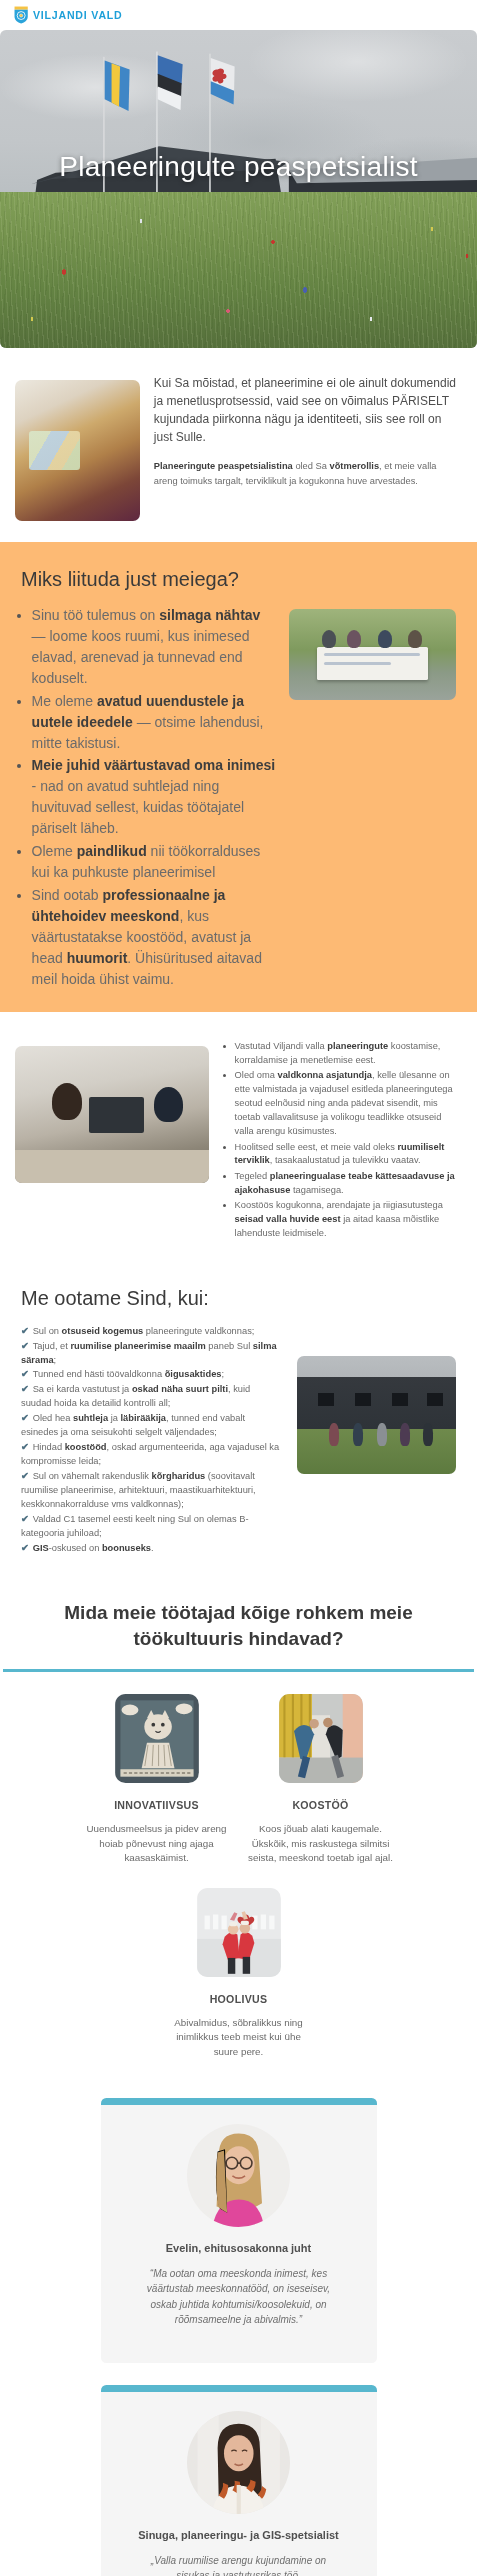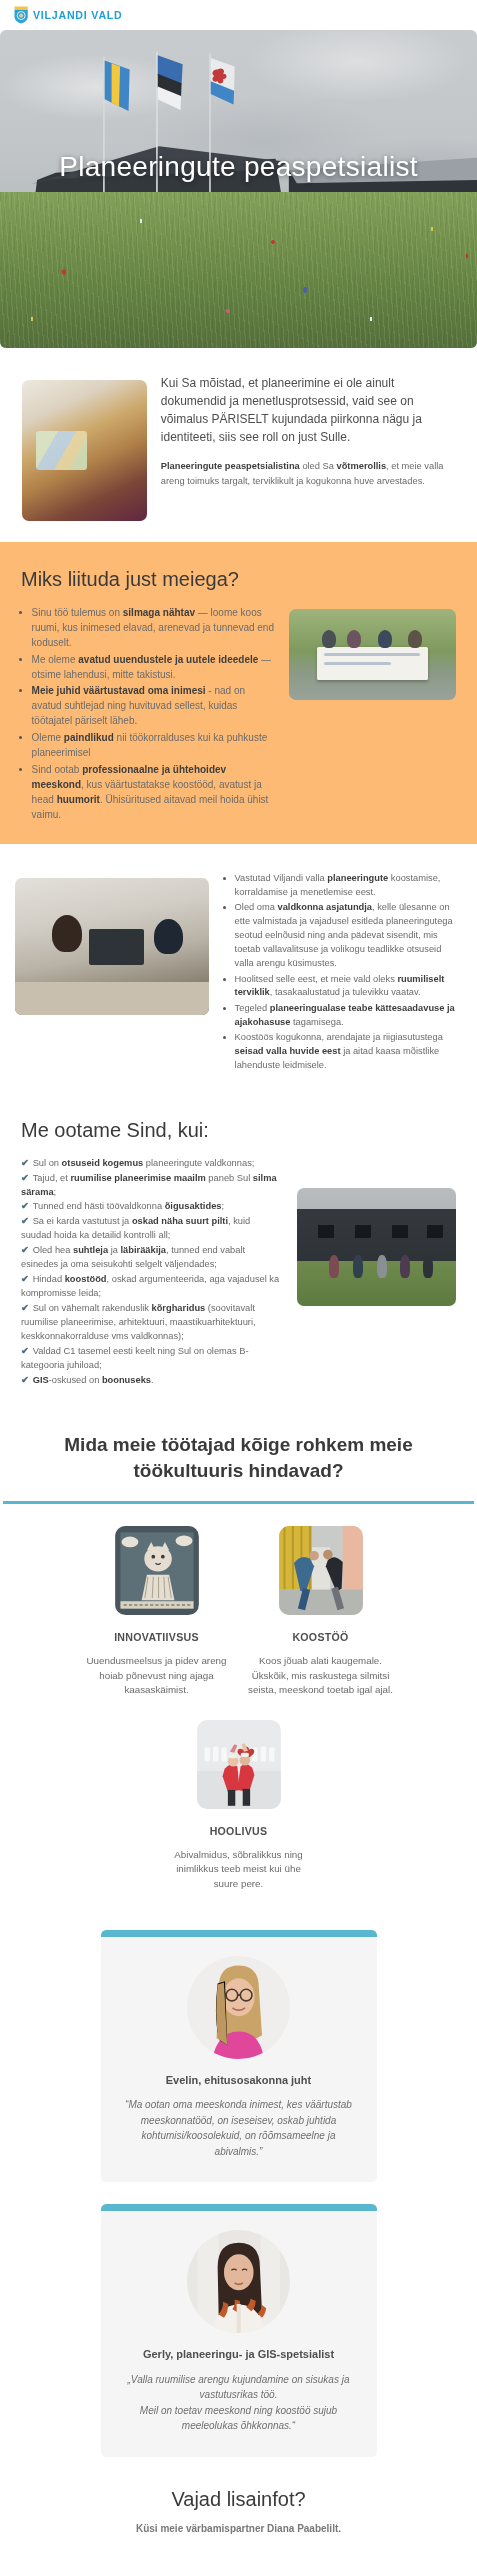--- a/index.html
+++ b/index.html
@@ -44,33 +44,33 @@
     color:#fff; font-size:28px; font-weight:500; letter-spacing:0.3px;
     text-shadow:0 1.1px 5.3px rgba(0,0,0,.45); margin:0; }
   .hero-subtitle { position:absolute; top:225px; left:0; width:100%; text-align:center;
     color:#fff; font-size:15.4px; font-weight:400; text-shadow:0 1.1px 4.2px rgba(0,0,0,.5); margin:0; }
 
   
   .h2 { font-size:20px; font-weight:400; color:#3a3a3a; margin:0 0 13.8px; }
   .photo { border-radius:6.9px; flex:none; overflow:hidden; position:relative; }
 
   
-  .intro { display:flex; gap:13.8px; padding:25.5px 15px 21px; align-items:flex-start;margin-left:7px; }
+  .intro { display:flex; gap:13.8px; padding:25.5px 15px 21px; align-items:flex-start; }
   .intro-photo { width:125px; height:141px; margin-top:6.4px;
     background:linear-gradient(155deg,#ece8df 0%,#ddd2c0 22%,#cda96c 40%,#b08049 58%,#7c4638 78%,#5e2740 100%); }
   .intro-photo .map { position:absolute; left:13.8px; top:51px; width:51px; height:39px; border-radius:3.2px;
     background:linear-gradient(120deg,#d9e6c8 0 30%,#bcd5e8 30% 55%,#e7d9a8 55% 75%,#cfe0ba 75%); opacity:.9; }
   .intro-text { flex:1; }
   .intro-lead { font-size:12px; line-height:1.5; color:#4e4e4e; margin:0 0 13.8px; }
   .intro-p { font-size:9.3px; line-height:1.55; margin:0 0 11.7px; }
 
   
   .section-why { background:#fdba74; padding:26.5px 21px 21px; }
   .why-body { display:flex; gap:13.8px; align-items:flex-start; }
-  .why-list { flex:1; margin:0; padding-left:10.6px; font-size:10px; line-height:1.5; }
+  .why-list { flex:1; margin:0; padding-left:10.6px; font-size:14px; line-height:1.5; }
   .why-list li { margin:0 0 1.6px; }
   .why-list li::marker { color:#555; }
   .why-photo { width:167px; height:91px; margin-top:4.2px;
     background:linear-gradient(180deg,#9fb47c 0%,#7f9a5e 45%,#8b9a86 70%,#9aa39b 100%); }
   .why-photo .banner { position:absolute; left:27.6px; top:38px; width:111px; height:33px; background:#f2f1ec; border-radius:1.6px;
     box-shadow:0 1.1px 3.2px rgba(0,0,0,.25); }
   .why-photo .banner i { display:block; height:3.7px; margin:5.3px 7.4px 0; background:#b9c3cf; border-radius:1.6px; }
   .why-photo .p1,.why-photo .p2,.why-photo .p3,.why-photo .p4 { position:absolute; top:21px; width:13.8px; height:18px; border-radius:50% 50% 40% 40%; background:#4a4f55; }
   .why-photo .p2 { left:58px; background:#6b5360; } .why-photo .p1{left:33px;} .why-photo .p3{left:89px; background:#3d4a5e;} .why-photo .p4{left:119px; background:#5d5247;}
 
@@ -109,21 +109,21 @@
   .value-photo { width:84px; height:89px; border-radius:10.6px; margin:0 auto 16px; overflow:hidden; position:relative; }
   .value-title { font-size:10.6px; font-weight:700; color:#4f4f4f; letter-spacing:0.3px; margin:0 0 10.6px; }
   .value-text { font-size:9.8px; line-height:1.5; margin:0; }
 
   
   .tcard { width:276px; margin:0 auto 22px; background:#f5f5f5; border-radius:5.3px; overflow:hidden; }
   .tcard-bar { height:6.9px; background:#58b7ce; }
   .tcard-body { padding:19px 24.4px 23px; text-align:center; }
   .tcard-photo { width:103px; height:103px; border-radius:50%; margin:0 auto 15px; overflow:hidden; }
   .tcard-name { font-size:11px; font-weight:700; color:#4f4f4f; margin:0 0 11.7px; }
-  .tcard-quote { font-size:10px; font-style:italic; color:#6f6f6f; line-height:1.55; margin:0; }
+  .tcard-quote { font-size:10px; font-style:italic; color:#6f6f6f; line-height:1.55; margin:12px; }
 
   
   .section-contact { padding:9.5px 0 5.3px; text-align:center; }
   .contact-head { font-size:20px; font-weight:400; color:#3a3a3a; margin:0 0 11.7px; }
   .contact-sub { font-size:10px; color:#787878; margin:0 0 20px;font-weight:bold; }
 </style>
 </head>
 <body>
 
 <div class="header">
@@ -387,21 +387,21 @@
         <path d="M46 195 q12-54 52-54 q40 0 50 54z" fill="#f4f1ec"></path>
         <g fill="#c05a2a">
             <path d="M60 160 q10-14 8-24 l10 4 q0 16 -8 26z"></path>
             <path d="M86 150 q6-10 4-18 l10 2 q2 12 -4 22z"></path>
             <path d="M112 146 q8-8 8-16 l10 4 q0 12 -8 20z"></path>
             <path d="M134 158 q8-8 8-16 l8 6 q-2 12 -8 18z"></path>
           </g>
         <path d="M94 140 l8 0 0 55 -8 0z" fill="#e8e2d8"></path>
       </svg>
     </div>
-    <div class="tcard-name">Gerly, planeeringu- ja GIS-spetsialist</div>
+    <div class="tcard-name">Sinuga, planeeringu- ja GIS-spetsialist</div>
     <p class="tcard-quote">„Valla ruumilise arengu kujundamine on sisukas ja vastutusrikas töö.<br>Meil on toetav meeskond ning koostöö sujub meeleolukas õhkkonnas.“</p>
   </div>
 </div>
 
 <div class="section-contact">
   <h2 class="contact-head">Vajad lisainfot?</h2>
   <p class="contact-sub">Küsi meie värbamispartner Diana Paabelilt.</p>
 
 </div>
 

